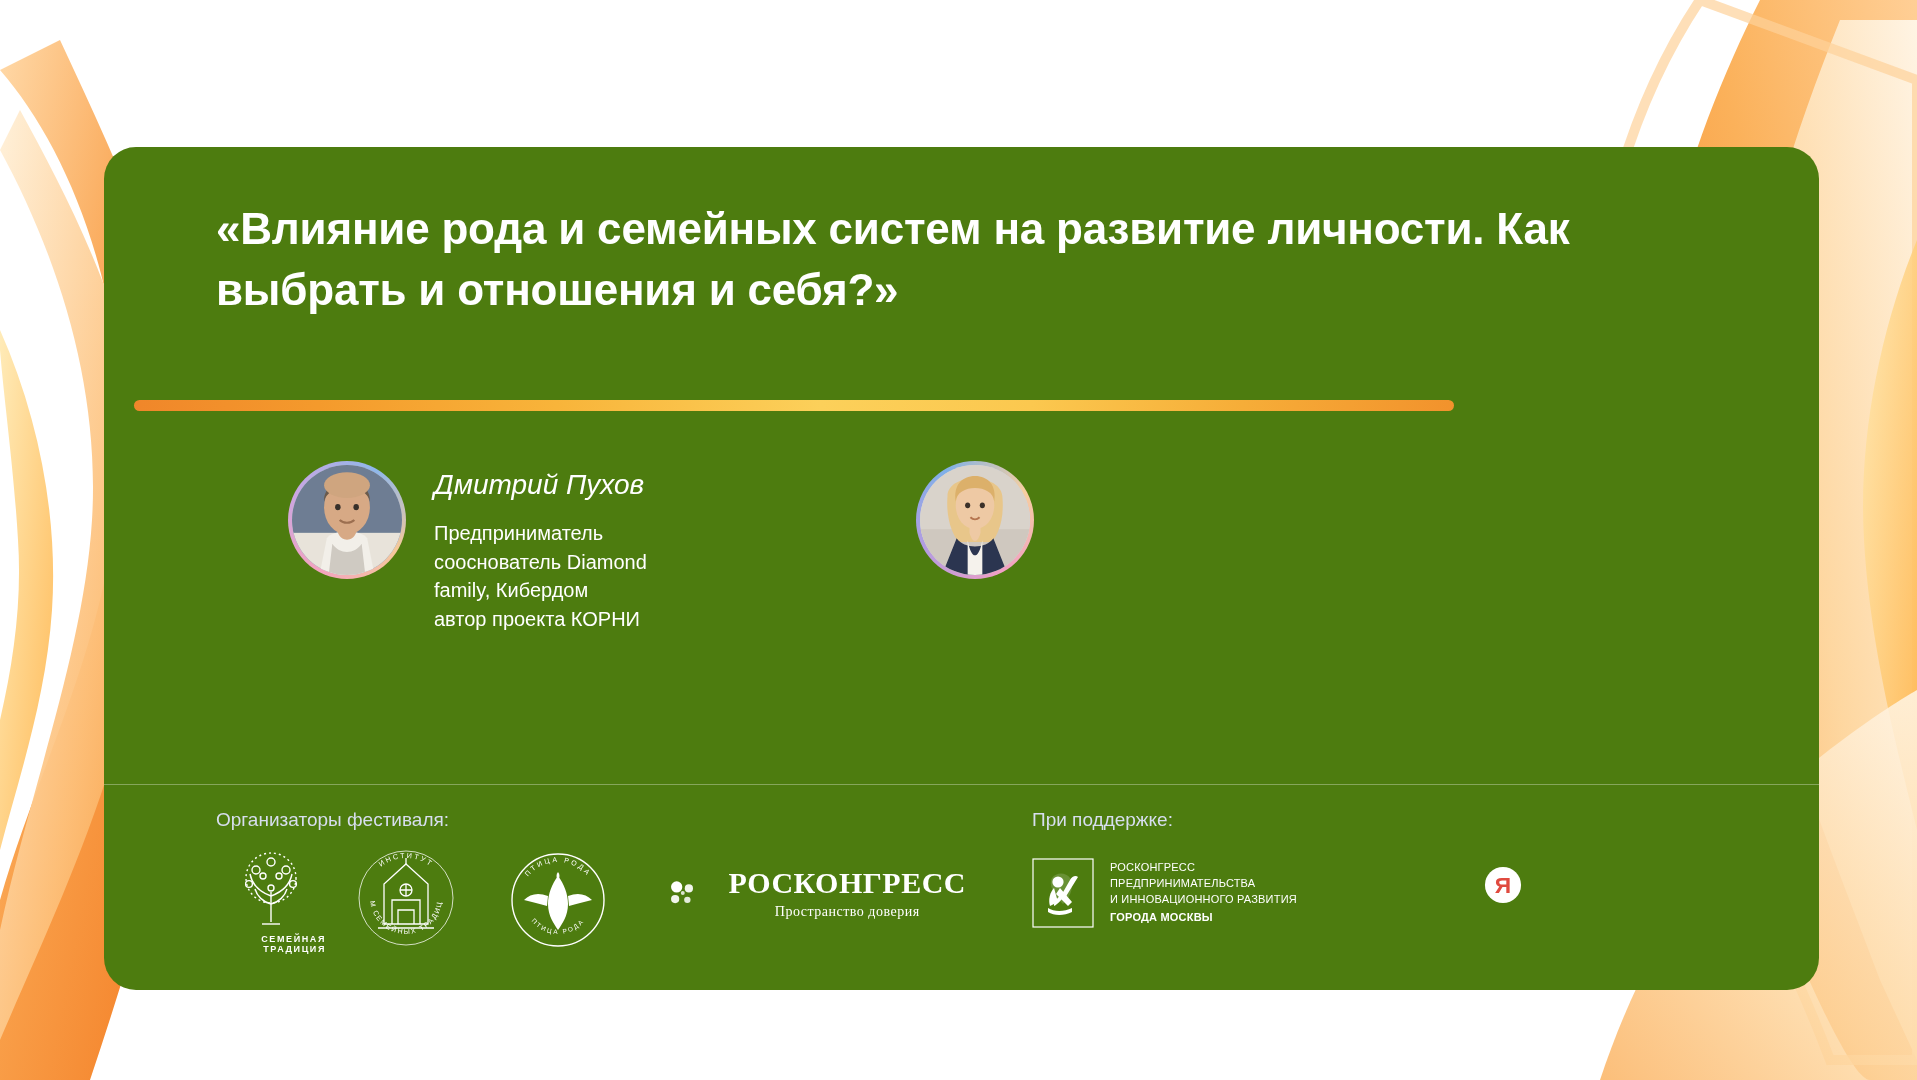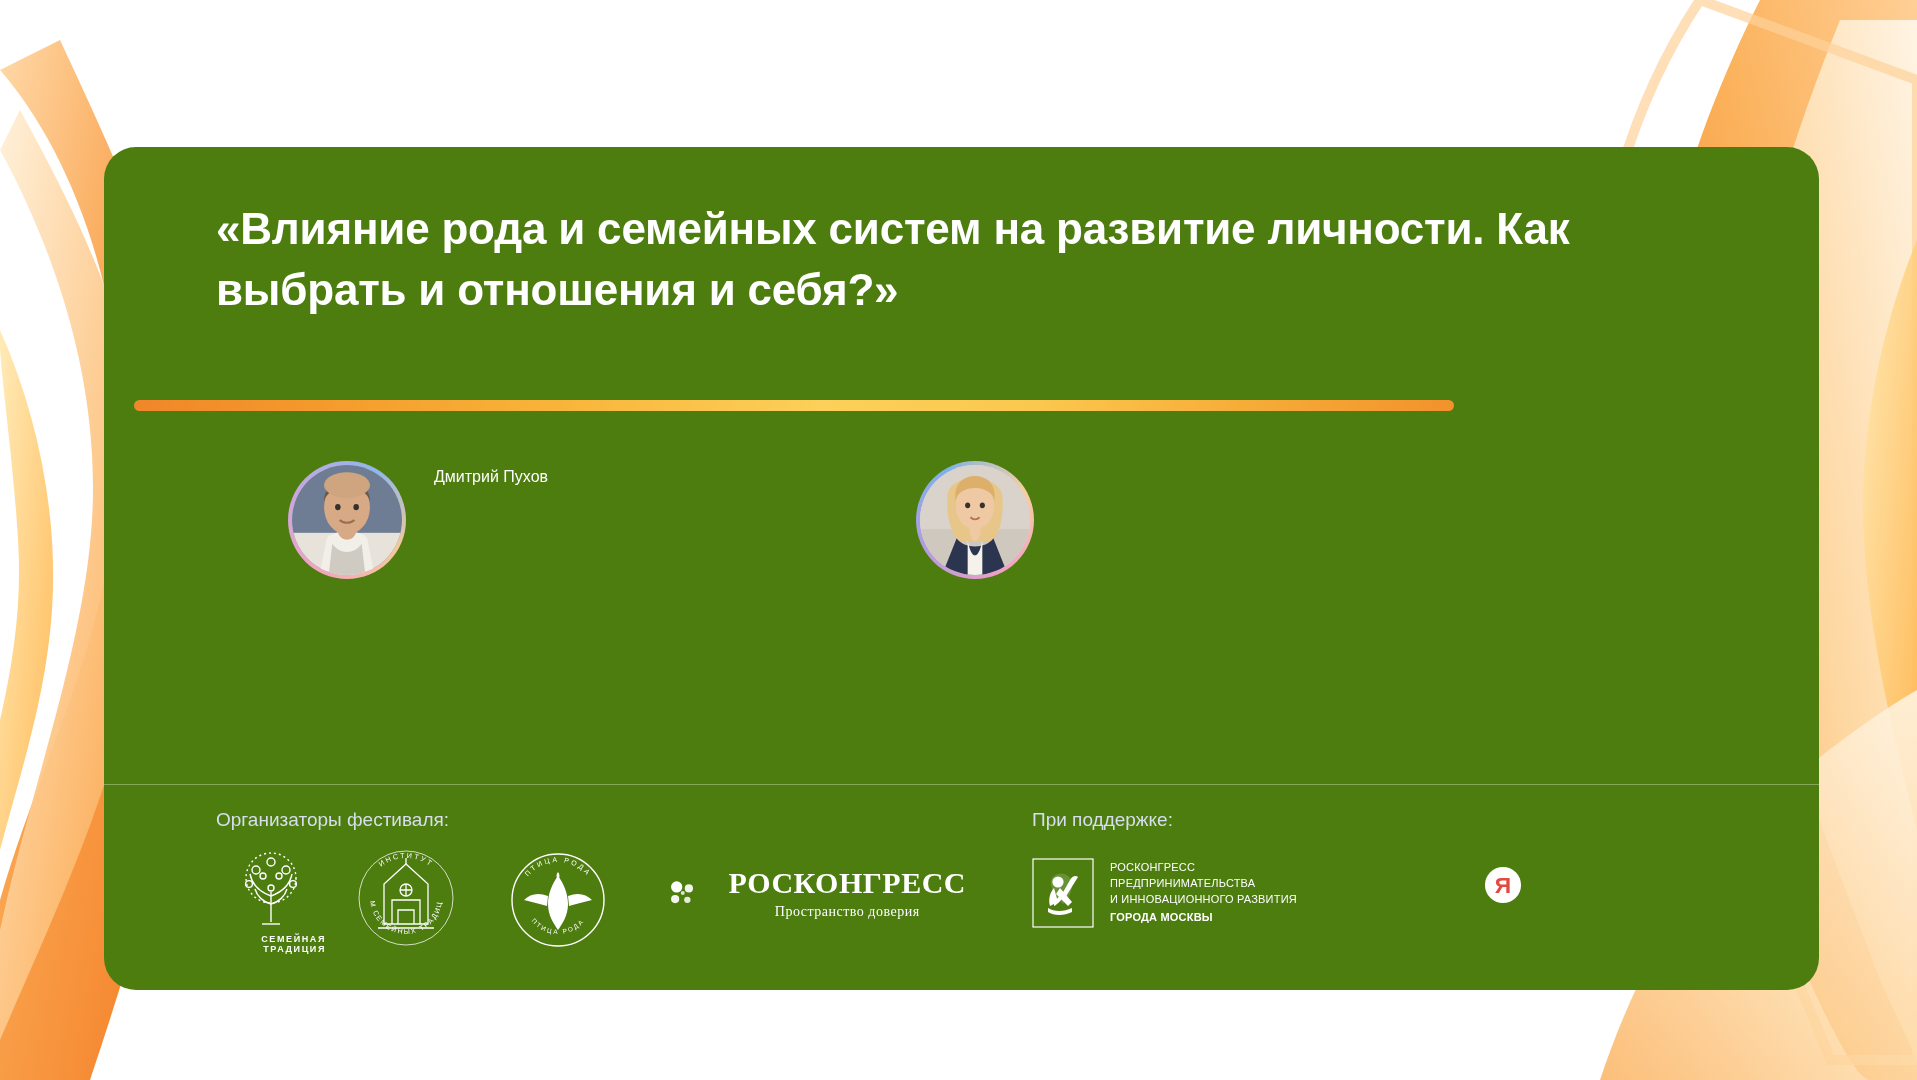--- a/index.html
+++ b/index.html
@@ -79,24 +79,25 @@
     border-radius: 50%;
     overflow: hidden;
     position: relative;
     background: #cdd5e6;
   }
   .avatar svg { display: block; width: 100%; height: 100%; }
 
   .sp-text { padding-top: 6px; }
   .sp-name {
     color: #ffffff;
-    font-size: 16px;
+    font-size: 28px;
     line-height: 1.3;
     margin-bottom: 16px;
     white-space: nowrap;
+    font-style: italic;
   }
   .sp-role {
     color: #ffffff;
     font-size: 20px;
     line-height: 1.42;
     max-width: 320px;
   }
 
   
   .footer-rule {
@@ -203,20 +204,26 @@
               <path d="M50 74 C54 84 66 84 70 74 L70 66 L50 66 Z" fill="#d7a985"></path>
               <ellipse cx="50" cy="46" rx="3" ry="3.4" fill="#37302a"></ellipse>
               <ellipse cx="70" cy="46" rx="3" ry="3.4" fill="#37302a"></ellipse>
               <path d="M52 60 C56 64 64 64 68 60" stroke="#9c6f50" stroke-width="2.4" fill="none"></path>
               <path d="M44 86 C52 98 68 98 76 86 L80 120 L40 120 Z" fill="#cfcac2"></path>
             </svg>
           </div>
         </div>
         <div class="sp-text">
           <div class="sp-name">Дмитрий Пухов</div>
+          <div class="sp-role">
+            <div>Предприниматель</div>
+            <div>сооснователь Diamond</div>
+            <div>family, Кибердом</div>
+            <div>автор проекта КОРНИ</div>
+          </div>
         </div>
       </div>
 
       <div class="speaker two">
         <div class="avatar-wrap a2">
           <div class="avatar">
             <svg viewBox="0 0 120 120">
               <rect x="0" y="0" width="120" height="120" fill="#d9d3cb"></rect>
               <rect x="0" y="70" width="120" height="50" fill="#cfc8bf"></rect>
               <path d="M30 34 C30 8 90 8 90 36 C92 62 84 78 78 84 L42 84 C36 76 28 60 30 34 Z" fill="#e8c68a"></path>

